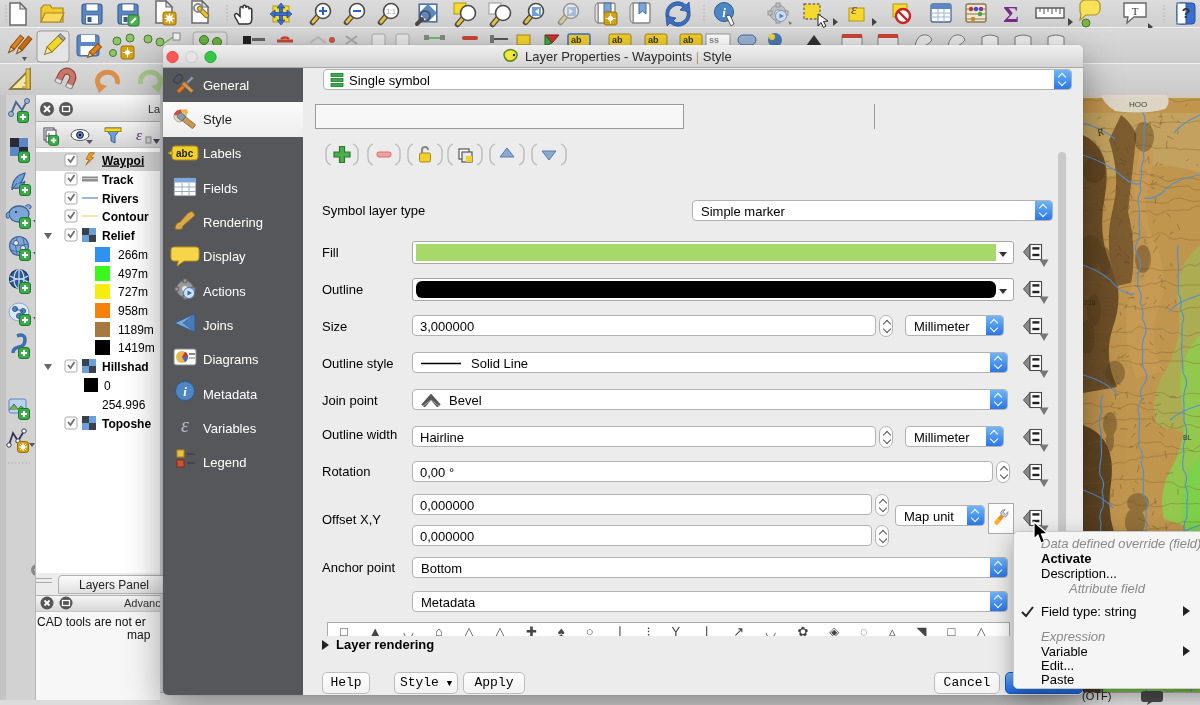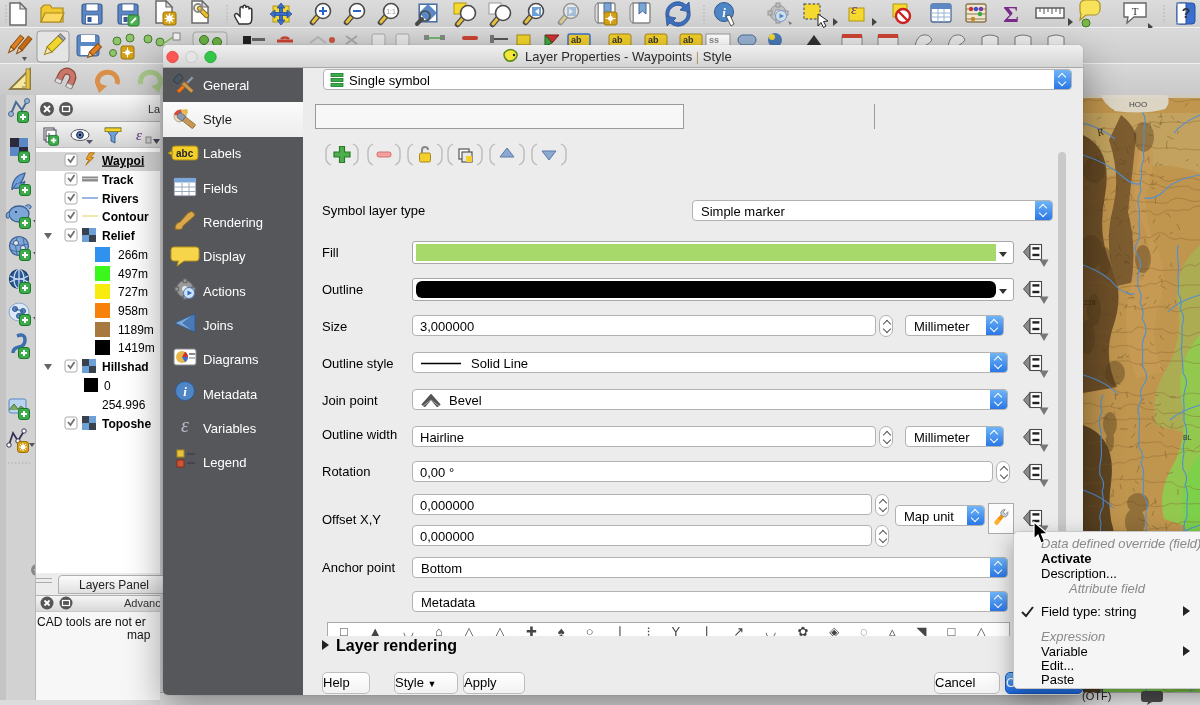--- a/index.html
+++ b/index.html
@@ -17,21 +17,21 @@
 .stepper { position:absolute; width:14px; height:22px; background:#fff; border:1px solid #b2b2b2; border-radius:7px; }
 .stepper:before { content:""; position:absolute; left:3.5px; top:4.5px; width:5px; height:5px; border-left:1.6px solid #555; border-top:1.6px solid #555; transform:rotate(45deg); }
 .stepper:after { content:""; position:absolute; left:3.5px; bottom:4.5px; width:5px; height:5px; border-right:1.6px solid #555; border-bottom:1.6px solid #555; transform:rotate(45deg); }
 .lbl { position:absolute; font-size:13px; color:#000; white-space:nowrap; }
 
 #ctxmenu { position:absolute; left:1013px; top:531px; width:230px; height:158px; background:#f5f5f5; border:1px solid #c8c8c8; border-radius:5px; box-shadow:0 8px 22px rgba(0,0,0,0.35); font-size:13px; z-index:60; }
 #ctxmenu .hd { position:absolute; left:27px; color:#8a8a8a; font-style:italic; }
 #ctxmenu .it { position:absolute; left:27px; color:#000; }
 #ctxmenu .arr { position:absolute; left:169px; width:0; height:0; border-top:5px solid transparent; border-bottom:5px solid transparent; border-left:7px solid #222; }
 
-.btn { position:absolute; height:22px; background:linear-gradient(#ffffff,#f2f2f2); border:1px solid #bdbdbd; border-radius:5px; font-size:13px; color:#000; text-align:left; }
+.btn { position:absolute; height:22px; background:linear-gradient(#ffffff,#f2f2f2); border:1px solid #bdbdbd; border-radius:5px; font-size:13px; color:#000; text-align:center;font-family:Liberation Mono, monospace; }
 </style>
 </head>
 <body>
 
 <div class="abs" style="left:0;top:0;width:1200px;height:28px;background:linear-gradient(#dcdcdc,#cfcfcf);border-bottom:1px solid #f2f2f2;"></div>
 <div class="abs" style="left:0;top:29px;width:1200px;height:35px;background:linear-gradient(#dadada,#cccccc);border-bottom:1px solid #f0f0f0;"></div>
 <div class="abs" style="left:0;top:64px;width:1200px;height:31px;background:linear-gradient(#d8d8d8,#c9c9c9);"></div>
 <div class="abs" style="left:0;top:95px;width:1200px;height:610px;background:#d2d2d2;"></div>
 
 <svg class="abs" style="left:0;top:0;" width="1200" height="28" viewBox="0 0 1200 28">
@@ -981,21 +981,21 @@
     <path d="M3,1 l0,17 4,-4 3,8 3.5,-1.5 -3,-7.5 6,-0.5 z" fill="#000" stroke="#fff" stroke-width="1.2"></path>
   </svg>
 
 <div class="abs" style="left:1058px;top:152px;width:8px;height:476px;background:#c9c9c9;border-radius:4px;z-index:21;"></div>
 
 <div class="abs" style="left:327px;top:622px;width:683px;height:14px;background:#fff;border:1px solid #aaa;border-bottom:none;overflow:hidden;z-index:21;">
 <div style="position:absolute;left:12px;top:1px;width:900px;font-size:13px;color:#444;letter-spacing:21px;font-family:'Liberation Sans';">□▲◡⌂△△✚♠○❘⁝Y❘↗◡✿◈◌▵◥□△</div>
 </div>
 
 <div class="abs" style="left:322px;top:640px;width:0;height:0;border-top:5px solid transparent;border-bottom:5px solid transparent;border-left:7px solid #222;z-index:21;"></div>
-<span class="abs" style="left:336px;top:637px;font-size:16px;font-weight:bold;color:#000;z-index:21;text-align:center;">Layer rendering</span>
+<span class="abs" style="left:336px;top:637px;font-size:13px;font-weight:bold;color:#000;z-index:21;text-align:center;">Layer rendering</span>
 
 <div class="btn" style="left:322px;top:672px;width:48px;line-height:20px;z-index:21;">Help</div>
 <div class="btn" style="left:394px;top:672px;width:64px;line-height:20px;z-index:21;">Style <span style="font-size:9px;">▼</span></div>
 <div class="btn" style="left:463px;top:672px;width:62px;line-height:20px;z-index:21;">Apply</div>
 <div class="btn" style="left:934px;top:672px;width:66px;line-height:20px;z-index:21;">Cancel</div>
 <div class="btn" style="left:1005px;top:672px;width:78px;line-height:20px;background:linear-gradient(#6db3f7,#1a6ae8);border-color:#1a5ac0;color:#fff;z-index:21;">OK</div>
 
 <div id="ctxmenu">
 <span class="hd" style="top:4px;">Data defined override (field)</span>
 <span class="it" style="top:19px;font-weight:bold;">Activate</span>

